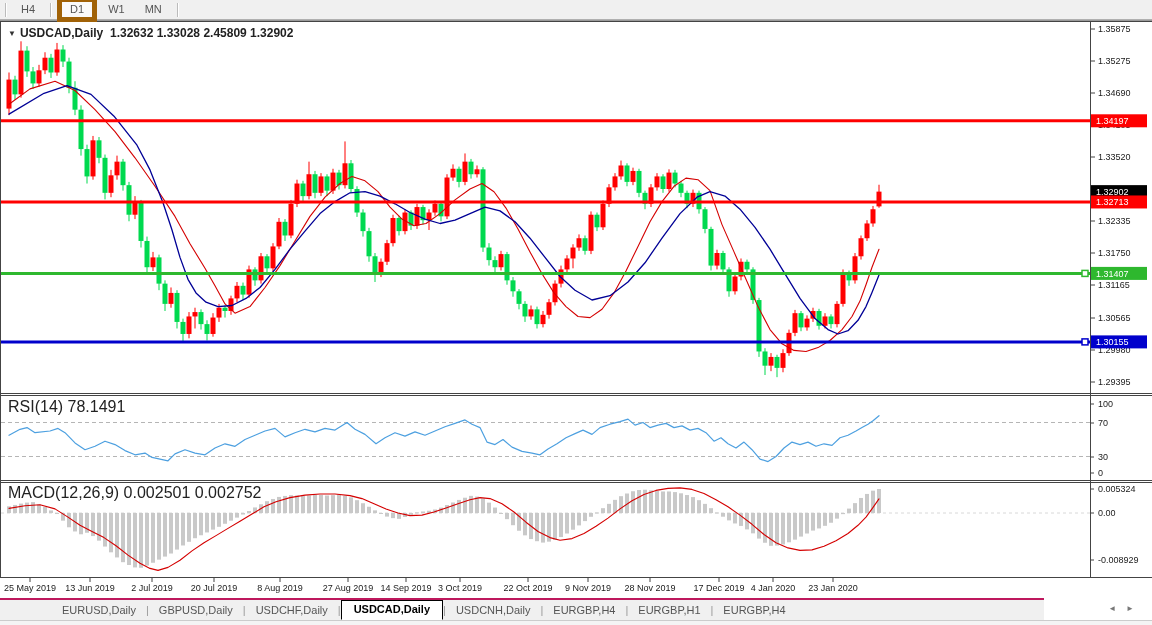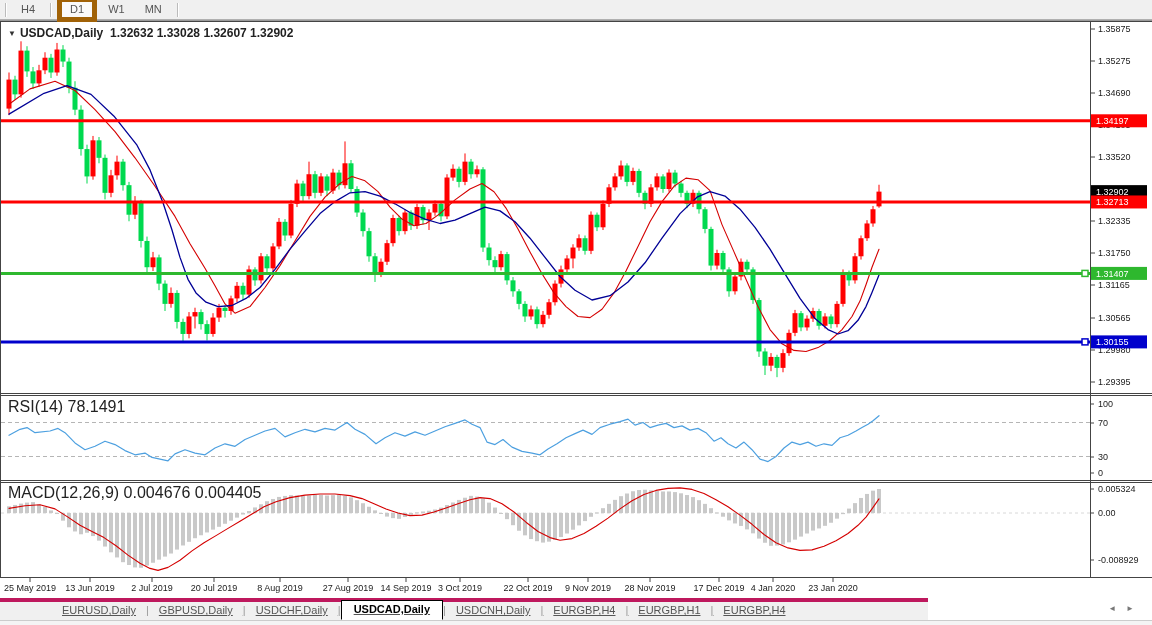--- a/index.html
+++ b/index.html
@@ -15,23 +15,23 @@
   
   #chart-svg{position:absolute;top:0;left:0;z-index:1;}
   
   .flabel{position:absolute;z-index:3;color:#1a1a1a;white-space:nowrap;}
   .chart-title{top:26px;left:8px;font-size:12px;font-weight:bold;color:#222;}
   .chart-title .tri{font-size:8px;vertical-align:1px;margin-right:4px;color:#333;}
   .ind-label{font-size:16px;color:#222;}
   #rsi-label{top:398px;left:8px;}
   #macd-label{top:484px;left:8px;}
   
-  .tabbar{position:absolute;top:598px;left:0;width:928px;height:22px;background:#f0f0f0;
-          border-top:4px solid #be185d;display:flex;align-items:flex-end;z-index:5;
-          font-size:11px;color:#555;padding-left:52px;box-sizing:border-box;text-decoration:underline;}
+  .tabbar{position:absolute;top:598px;left:0;width:1044px;height:22px;background:#f0f0f0;
+          border-top:2px solid #be185d;display:flex;align-items:flex-end;z-index:5;
+          font-size:11px;color:#555;padding-left:52px;box-sizing:border-box;}
   .tab{padding:3px 10px 4px 10px;cursor:default;white-space:nowrap;}
   .tab.active{background:#fff;border:1px solid #000;border-bottom:1px solid #fff;
               font-weight:bold;color:#000;padding:2px 12px 4px 12px;}
   .tabsep{color:#999;padding:3px 0 4px 0;}
   .tab-arrows{position:absolute;right:8px;top:604px;z-index:6;font-size:8px;color:#777;
               letter-spacing:10px;cursor:default;}
   .statusbar{position:absolute;top:620px;left:0;width:1152px;height:5px;background:#f4f4f4;
              border-top:1px solid #ccc;z-index:5;}
 </style>
 </head>
@@ -598,24 +598,24 @@
       <line x1="719" y1="578" x2="719" y2="582" stroke="#444" stroke-width="1"></line>
       <text x="719" y="591" fill="#1a1a1a" font-size="9" font-family="Liberation Sans, sans-serif" text-anchor="middle" font-weight="normal">17 Dec 2019</text>
       <line x1="773" y1="578" x2="773" y2="582" stroke="#444" stroke-width="1"></line>
       <text x="773" y="591" fill="#1a1a1a" font-size="9" font-family="Liberation Sans, sans-serif" text-anchor="middle" font-weight="normal">4 Jan 2020</text>
       <line x1="833" y1="578" x2="833" y2="582" stroke="#444" stroke-width="1"></line>
       <text x="833" y="591" fill="#1a1a1a" font-size="9" font-family="Liberation Sans, sans-serif" text-anchor="middle" font-weight="normal">23 Jan 2020</text>
     </g>
   </svg>
 
 <div class="flabel chart-title">
-  <span class="tri">▼</span><span>USDCAD,Daily</span>&nbsp;&nbsp;<span>1.32632 1.33028 1.32607 1.32902</span>
+  <span class="tri">▼</span><span>USDCAD,Daily</span>&nbsp;&nbsp;<span>1.32632 1.33028 2.45809 1.32902</span>
 </div>
 <div class="flabel ind-label" id="rsi-label">RSI(14) 78.1491</div>
-<div class="flabel ind-label" id="macd-label">MACD(12,26,9) 0.004676 0.004405</div>
+<div class="flabel ind-label" id="macd-label">MACD(12,26,9) 0.002501 0.002752</div>
 
 <div class="tabbar" id="tabbar">
     <span class="tab">EURUSD,Daily</span>
     <span class="tabsep">|</span>
     <span class="tab">GBPUSD,Daily</span>
     <span class="tabsep">|</span>
     <span class="tab">USDCHF,Daily</span>
     <span class="tabsep">|</span>
     <span class="tab active">USDCAD,Daily</span>
     <span class="tabsep">|</span>

